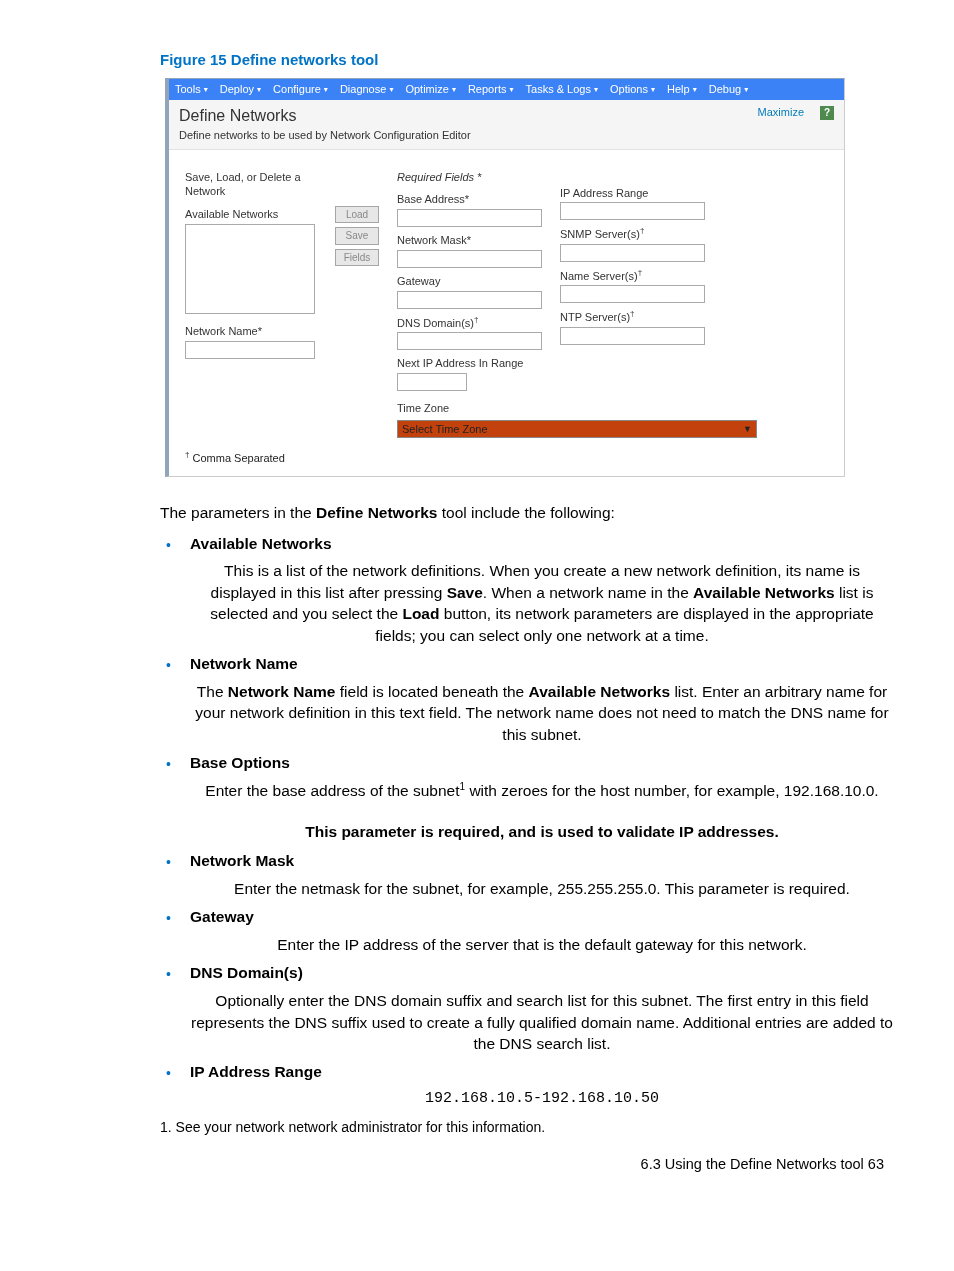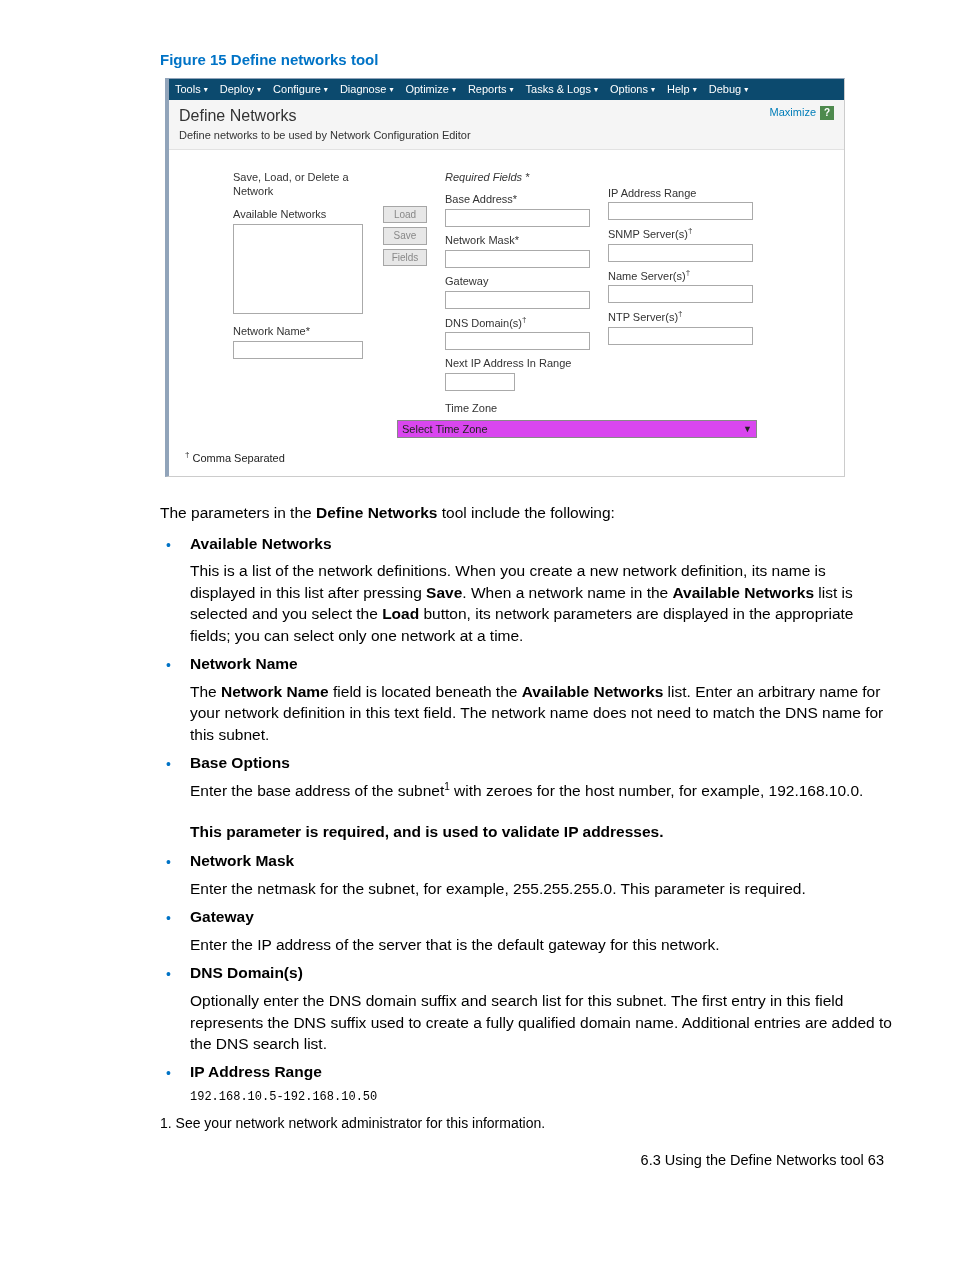--- a/index.html
+++ b/index.html
@@ -27,83 +27,83 @@
     border-top: 1px solid #91a4ba;
     border-right: 1px solid #ccc;
     border-bottom: 1px solid #ccc;
     font-family: Arial, sans-serif;
     font-size: 11px;
     color: #222;
     margin-bottom: 26px;
     background: #fff;
   }
   .menubar {
-    background: #0c4a6e;
+    background: #3b82f6;
     color: #fff;
     display: flex;
     padding: 3px 6px;
     font-size: 11px;
     gap: 12px;
   }
   .menubar span { white-space: nowrap; cursor: default; }
   .menubar .arrow { font-size: 8px; vertical-align: middle; }
   .tool-header {
     padding: 5px 10px 6px 10px;
     background: #f5f5f5;
     border-bottom: 1px solid #e2e2e2;
     display: flex;
     justify-content: space-between;
     align-items: flex-start;
   }
   .tool-title { font-size: 16px; color: #333; font-weight: normal; }
   .tool-sub { font-size: 11px; color: #333; margin-top: 1px; }
-  .maximize { color: #007db8; font-size: 11px; display:flex; align-items:center; gap:4px; }
+  .maximize { color: #007db8; font-size: 11px; display:flex; align-items:center; gap:16px; }
   .help-q {
     display:inline-block; width:14px; height:14px; background:#4e8a4e;
     color:#fff; text-align:center; line-height:14px; font-size:10px; font-weight:bold;
   }
   .form-area { padding: 14px 12px 10px 16px; }
   .form-cols { display: flex; gap: 18px; }
   .col { display: flex; flex-direction: column; }
-  .col1 { width: 150px; margin-left: 48px; }
+  .col1 { width: 150px; }
   .col2 { width: 145px; }
   .col3 { width: 145px; }
   .fld-label { font-size: 11px; margin-top: 6px; margin-bottom: 2px; color: #333; }
   .italic { font-style: italic; }
   .txt-input {
     width: 100%; height: 18px; border: 1px solid #aaa; background:#fff;
     font-size:11px; padding:1px 2px;
   }
   .listbox {
     width: 130px; height: 90px; border:1px solid #aaa; background:#fff;
   }
   .listbuttons { width:44px; display:flex; flex-direction:column; gap:4px; margin-top:42px;}
   .btn {
     font-size:10px; padding:1px 4px; border:1px solid #a6a6a6;
     background:#e7e7e7; color:#888; text-align:center; width:44px;
   }
   .tz-select {
-    width: 360px; height: 18px; border:1px solid #888; background:#d946ef;
+    width: 360px; height: 18px; border:1px solid #888; background:#c2410c;
     font-size:11px; padding:1px 4px; display:flex; justify-content:space-between; align-items:center;
   }
   .tz-arrow { font-size:9px; }
   .footnote-inline { font-size: 11px; margin-top: 12px; }
   .sup { font-size:8px; vertical-align: super; }
 
   .body-text { margin-left: 100px; margin-bottom: 10px; font-size:15.5px; }
   ul.params { list-style: none; margin-left: 100px; margin-top:6px; }
   ul.params > li { position: relative; padding-left: 30px; margin-bottom: 8px; }
   ul.params > li::before {
     content: "•"; position: absolute; left: 6px; top: 2px;
     color: #0073c6; font-size: 14px;
   }
   .param-title { font-weight: bold; font-size:15.5px; }
-  .param-body { margin-top: 6px; font-size:15.5px; line-height:1.38; }
+  .param-body { margin-top: 6px; font-size:15.5px; line-height:1.38;text-align:center; }
   .param-body + .param-body { margin-top:20px;font-weight:bold; }
-  .mono { font-family: "Courier New", monospace; font-size: 12px; }
+  .mono { font-family: "Courier New", monospace; font-size: 15px; }
   .doc-footnote {
     margin-left: 100px; margin-top: 6px; font-size: 14px;
   }
   .page-footer {
     text-align: right; margin-top: 18px; font-size: 14.5px; padding-right: 10px;
   }
   .sup1 { font-size:10px; vertical-align: super; }
 </style>
 </head>
 <body>

